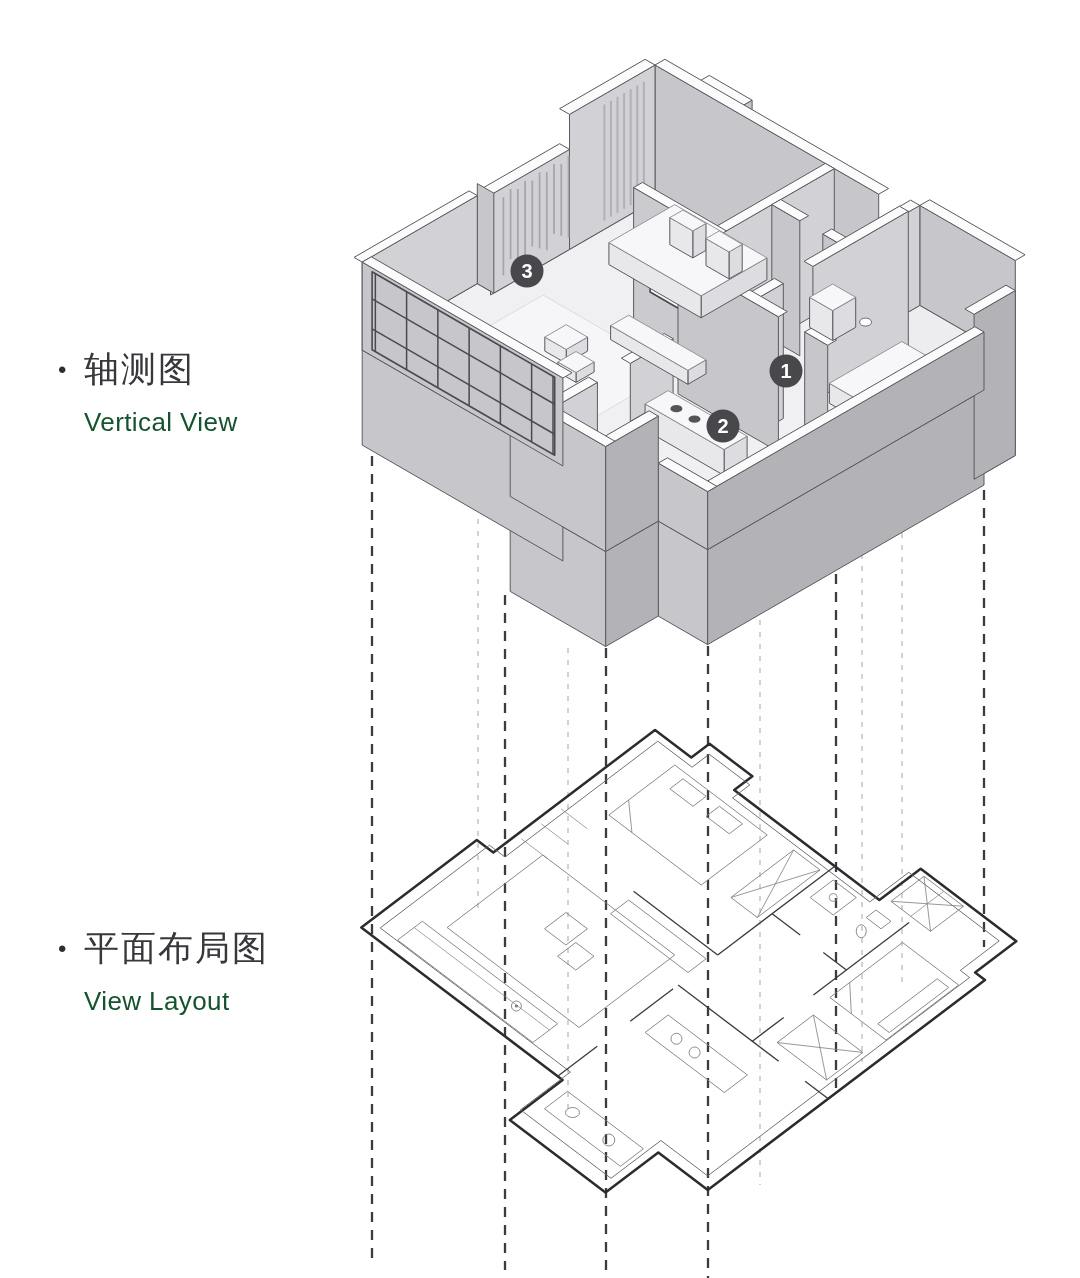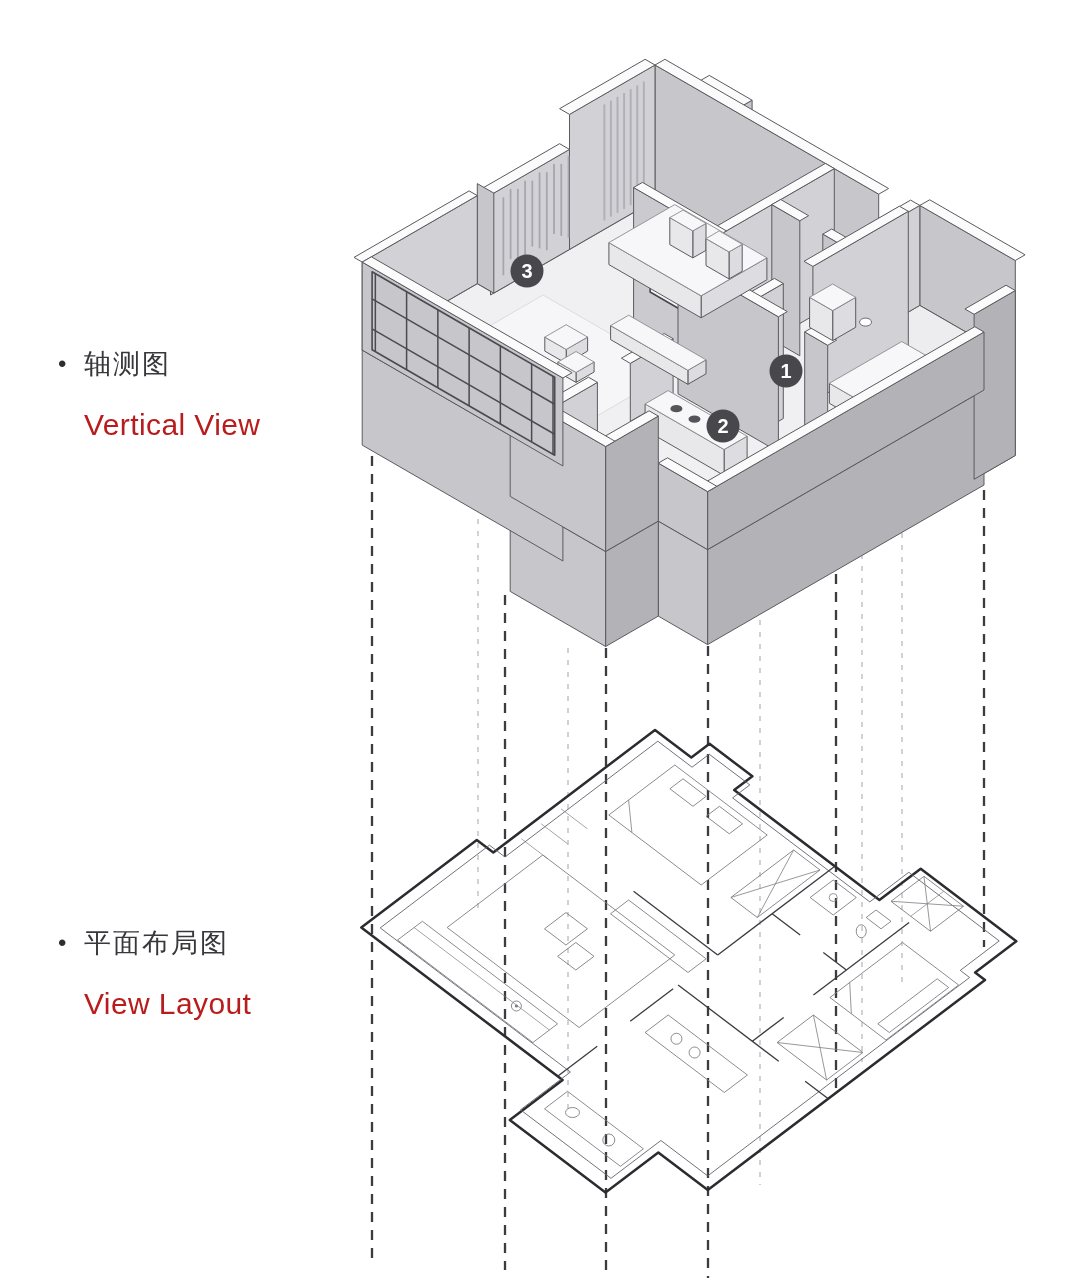--- a/index.html
+++ b/index.html
@@ -2,22 +2,22 @@
 <html><head>
 <meta charset="utf-8">
 <style>
   html,body{margin:0;padding:0;background:#e8e8e8;}
   .page{position:relative;width:1080px;height:1278px;background:#ffffff;overflow:hidden;
         font-family:"Liberation Sans","DejaVu Sans",sans-serif;}
   .scene{position:absolute;left:0;top:0;}
   .label-group{position:absolute;left:58px;color:#38383c;}
   .label-row{display:flex;align-items:center;}
   .bullet{width:26px;font-size:24px;line-height:1;color:#2e2e32;}
-  .zh{font-size:27px;letter-spacing:2px;}
-  .en{font-size:30px;letter-spacing:0.4px;padding-left:26px;margin-top:26px;color:#b91c1c;}
+  .zh{font-size:35px;letter-spacing:2px;}
+  .en{font-size:26px;letter-spacing:0.4px;padding-left:26px;margin-top:14px;color:#14532d;}
 </style>
 </head>
 <body>
 
 <div class="page">
 
   <svg id="scene" class="scene" width="1080" height="1278" viewBox="0 0 1080 1278">
       <g>
         <line x1="372" y1="420" x2="372" y2="1262" stroke="#3b3b40" stroke-width="2.3" stroke-dasharray="10 8"></line>
         <line x1="505" y1="595" x2="505" y2="1270" stroke="#3b3b40" stroke-width="2.3" stroke-dasharray="10 8"></line>

